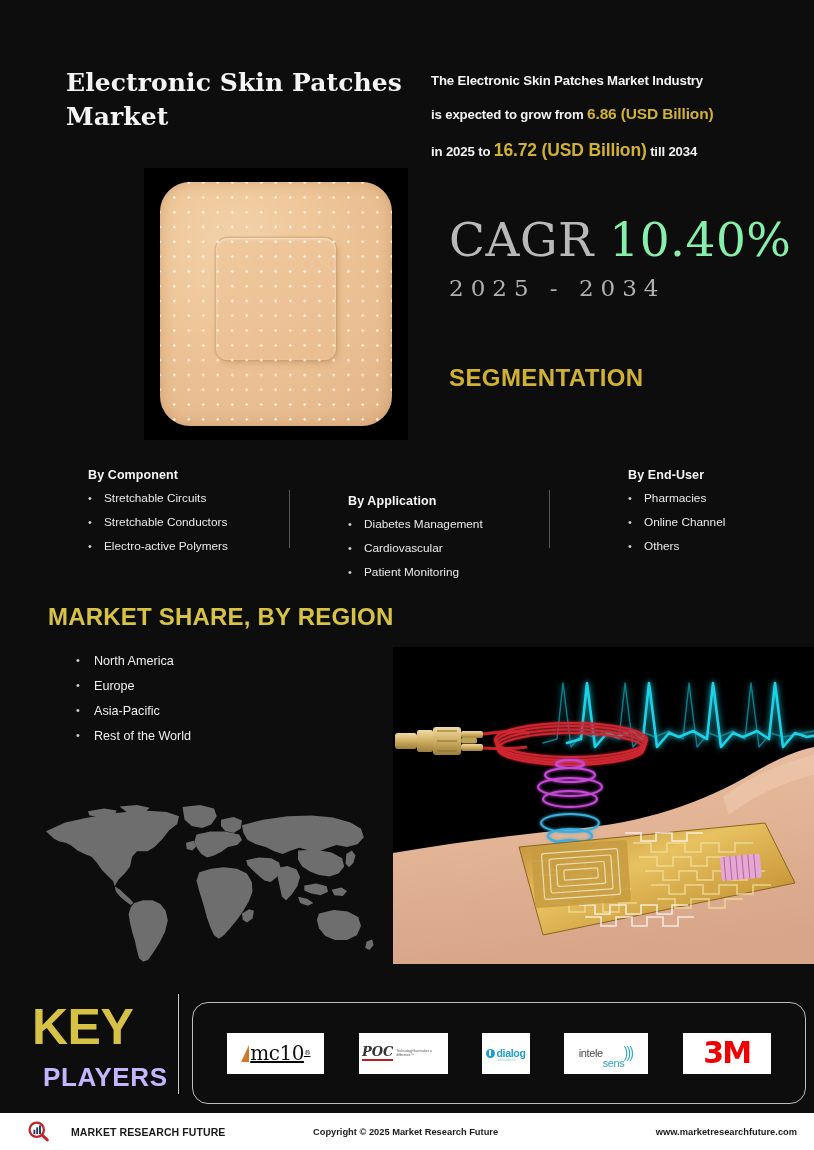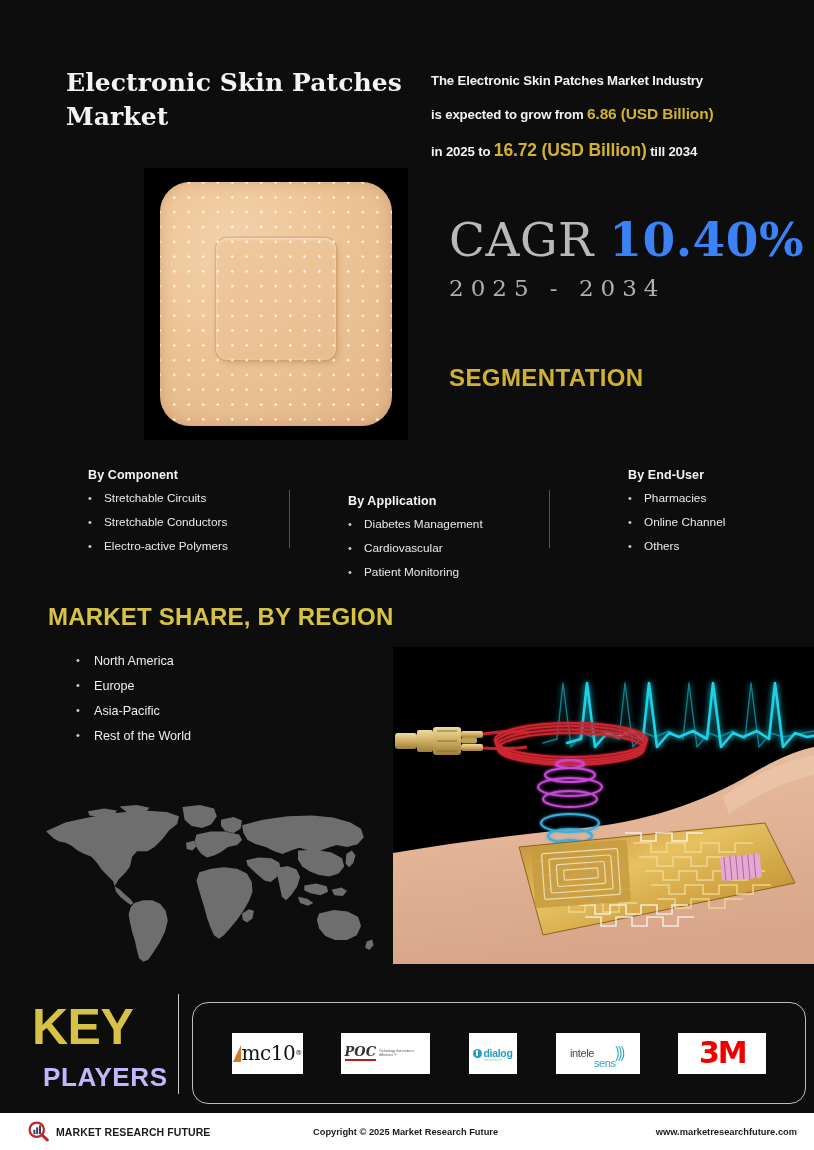--- a/index.html
+++ b/index.html
@@ -31,21 +31,21 @@
   }
   .intro .gold { color:#cfb233; font-size:15.5px;text-align:right; }
   .intro .gold.big { font-size:17.5px; }
 
   .cagr {
     position:absolute; left:449px; top:216px;
     font-family:"DejaVu Serif", serif;
     color:#b9b9b9; font-size:47px; line-height:1;
     white-space:nowrap; letter-spacing:.5px;
   }
-  .cagr b { color:#3b82f6; font-weight:700; }
+  .cagr b { color:#86efac; font-weight:400; }
   .years {
     position:absolute; left:449px; top:275px;
     font-family:"DejaVu Serif", serif;
     color:#b0b0b0; font-size:23px; letter-spacing:7px;
   }
 
   .segmentation {
     position:absolute; left:449px; top:364px;
     color:#cfb233; font-size:24px; font-weight:700;
     letter-spacing:.4px;
@@ -137,21 +137,21 @@
   .logo-box {
     position:absolute; left:192px; top:1002px;
     width:614px; height:102px;
     border:1.3px solid #bdbdbd; border-radius:16px;
     display:flex; align-items:center; justify-content:space-evenly;
   }
   .logo-tile {
     background:#fff; display:flex; align-items:center; justify-content:center;
     height:41px; overflow:hidden;
   }
-  .tile-mc10 { width:71px; }
+  .tile-mc10 { width:97px;text-decoration:underline; }
   .tile-poc  { width:89px; }
   .tile-dialog { width:48px; }
   .tile-intele { width:84px; }
   .tile-3m   { width:88px; }
 
   .mc10 {
     display:flex; align-items:center;
     font-family:"DejaVu Serif", serif; font-size:20px; color:#111;
     line-height:1; letter-spacing:-.5px;
   }
@@ -192,21 +192,21 @@
   }
 
   .mmm { font-size:30px; font-weight:700; color:#f00000; letter-spacing:-2px; line-height:1;
          font-family:"DejaVu Sans", sans-serif; }
 
   
   .footer {
     position:absolute; left:0; top:1113px; width:814px; height:37px;
     background:#ffffff; display:flex; align-items:center;
   }
-  .f-logo { position:absolute; left:28px; display:flex; align-items:center; gap:7px; }
+  .f-logo { position:absolute; left:28px; display:flex; align-items:center; gap:22px; }
   .f-logo-mark { width:21px; height:21px; position:relative; }
   .f-logo-text { font-size:10.5px; font-weight:700; color:#1a1a1a; letter-spacing:.1px; }
   .f-copy { position:absolute; left:313px; font-size:9.3px; font-weight:700; color:#1a1a1a; }
   .f-url  { position:absolute; right:17px; font-size:9.3px; font-weight:700; color:#1a1a1a; }
 </style>
 </head>
 <body>
 
 <div class="canvas">
 

